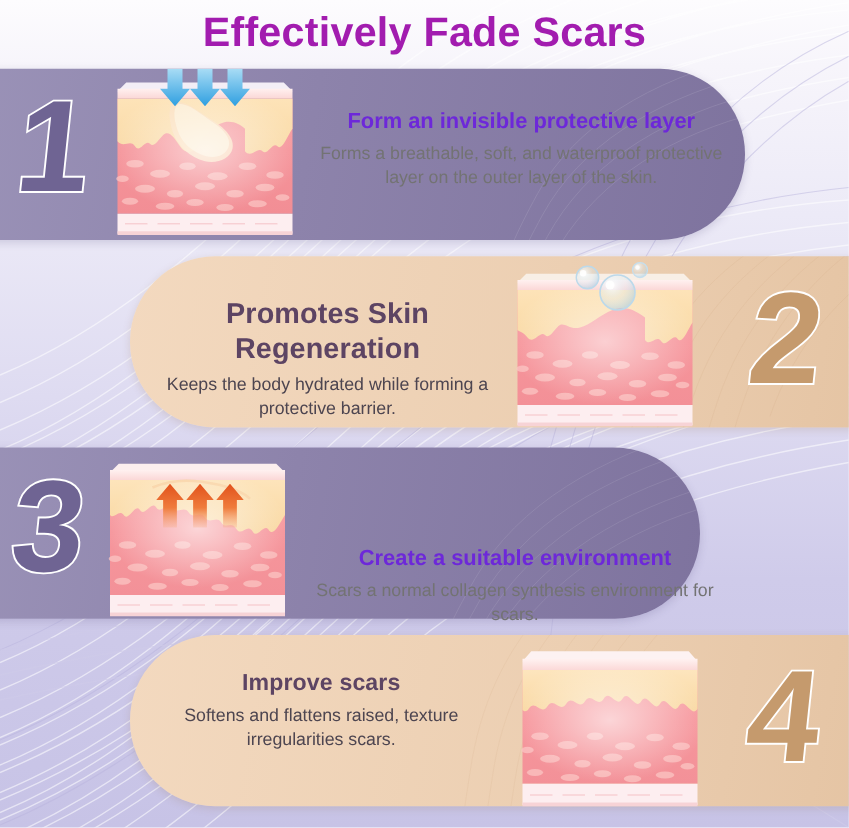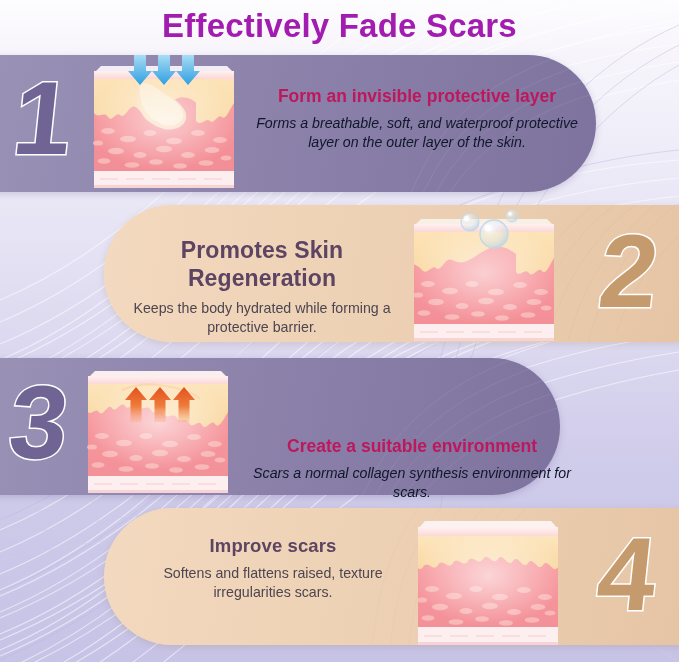--- a/index.html
+++ b/index.html
@@ -69,29 +69,29 @@
   #skin1{left:88px;  top:55px;  width:152px; height:138px;}
   #skin2{left:408px; top:208px; width:152px; height:138px;}
   #skin3{left:82px;  top:360px; width:152px; height:138px;}
   #skin4{left:412px; top:511px; width:152px; height:138px;}
 
   
   .txt{position:absolute; z-index:6; text-align:center;}
   .txt h3{font-size:17.5px; line-height:1.2; margin-bottom:7px; font-weight:bold;}
   .txt p{font-size:14.2px; line-height:1.32;}
 
-  .txt.on-purple h3{color:#be185d;}
-  .txt.on-purple p{color:#0f172a;font-style:italic;}
+  .txt.on-purple h3{color:#6d28d9;}
+  .txt.on-purple p{color:#737373;}
   .txt.on-tan h3{color:#5d4463; font-weight:600; letter-spacing:.1px;}
   .txt.on-tan p{color:#4d4550;}
 
   #txt1{left:252px; top:86px;  width:330px;}
   #txt2{left:112px; top:237px; width:300px;}
   #txt3{left:252px; top:389px; width:320px;margin-top:47px;}
-  #txt4{left:128px; top:535px; width:290px;}
+  #txt4{left:112px; top:535px; width:290px;}
   #txt2 h3{font-size:23px;}
   #txt4 h3{font-size:18.5px;}
 </style>
 </head>
 <body>
 
 <div class="swoosh">
   <svg viewBox="0 0 679 662" preserveAspectRatio="none">
     <defs>
       <g id="fan-a">

